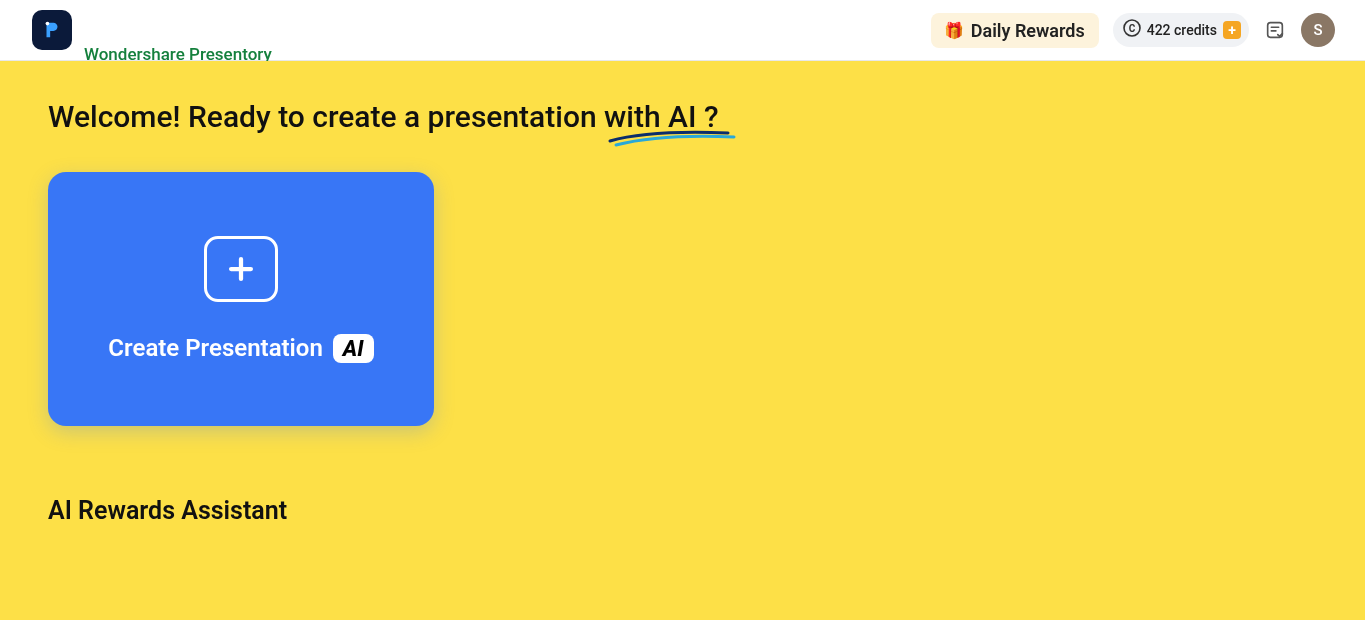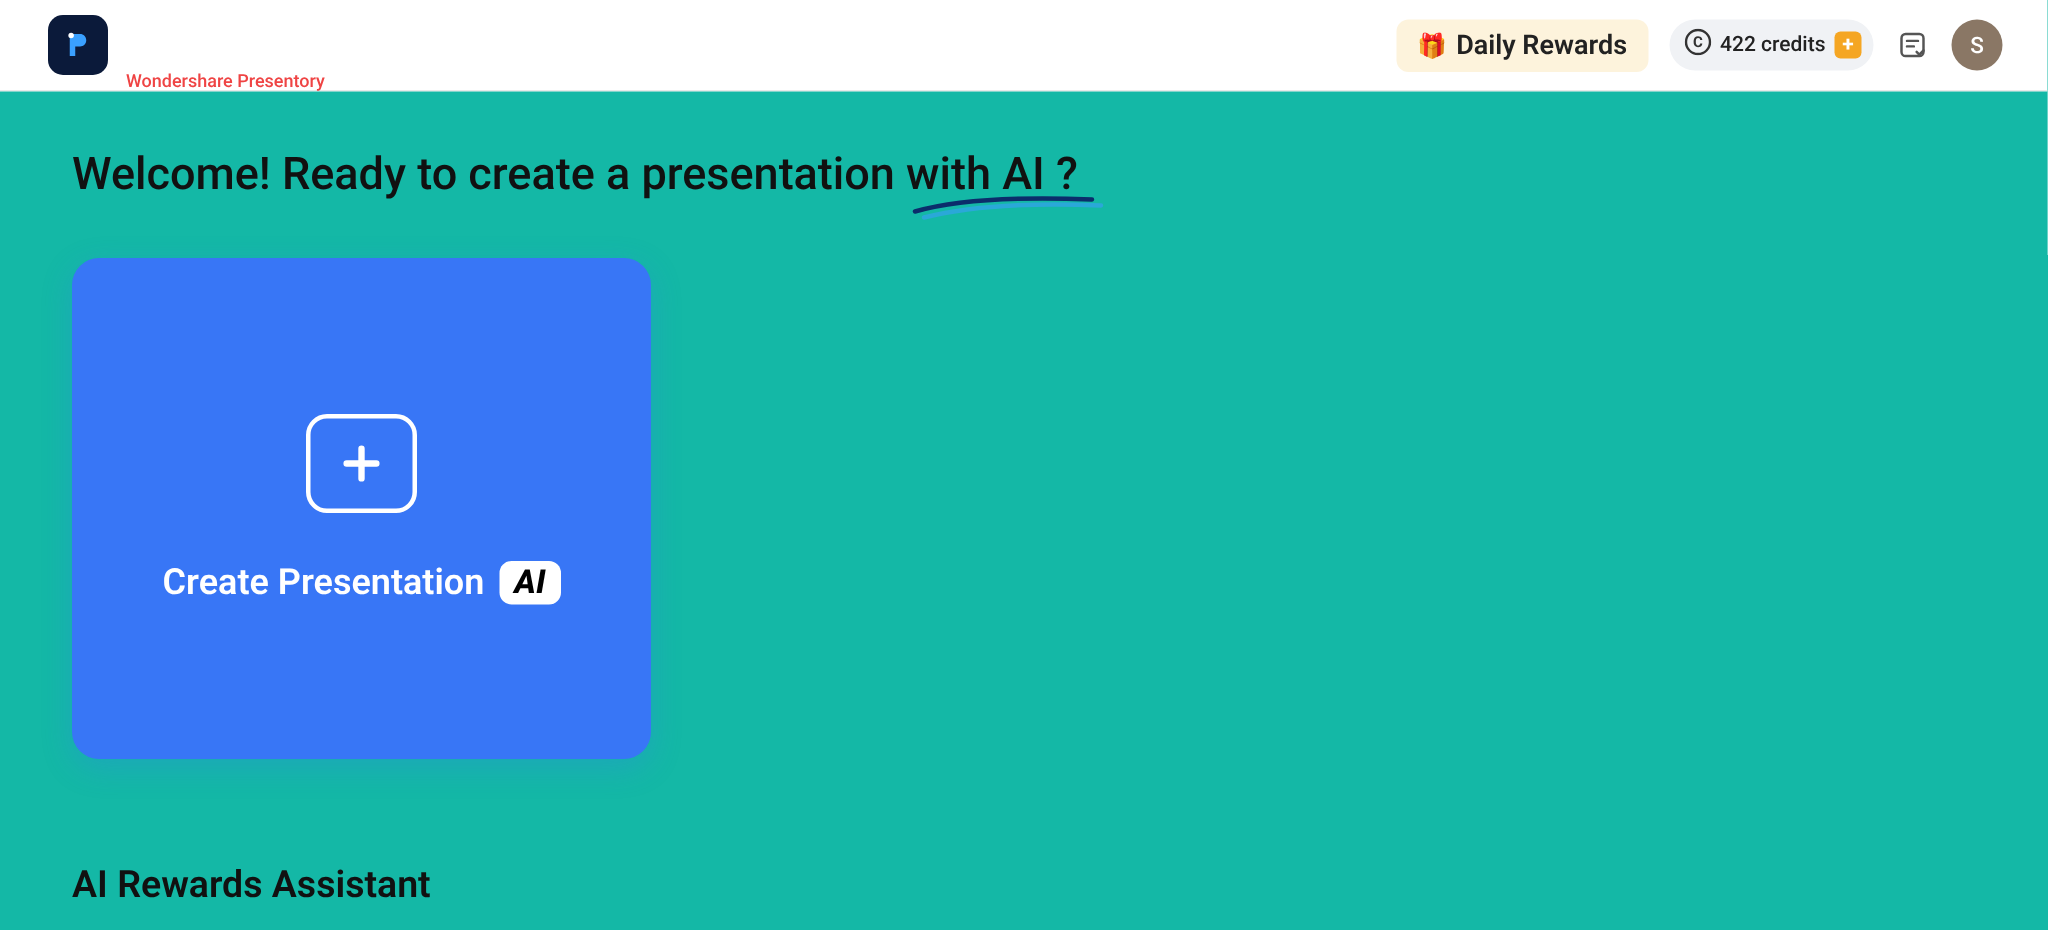--- a/index.html
+++ b/index.html
@@ -1,42 +1,42 @@
 <!DOCTYPE html>
 <html><head>
 <meta charset="utf-8">
 <style>
 * { margin:0; padding:0; box-sizing:border-box; font-family:-apple-system,BlinkMacSystemFont,"Segoe UI",Roboto,Arial,sans-serif; }
 body { width:1365px; height:620px; background:#fff; overflow:hidden; }
 
 .header { height:61px; display:flex; align-items:center; justify-content:space-between; padding:0 30px 0 32px; border-bottom:1px solid #e8e8e8; }
 .brand { display:flex; align-items:center; gap:12px; }
 .logo-box { width:40px; height:40px; background:#0b1a3a; border-radius:10px; display:flex; align-items:center; justify-content:center; }
-.brand-name { font-size:12px; font-weight:500; color:#ef4444;margin-top:48px; }
+.brand-name { font-size:17px; font-weight:500; color:#15803d;margin-top:48px; }
 .header-right { display:flex; align-items:center; gap:14px; }
 .rewards-btn { display:flex; align-items:center; gap:6px; background:#fdf3dc; padding:7px 14px; border-radius:8px; }
 .rewards-btn span.lbl { font-size:18px; font-weight:600; color:#222; }
 .credits-btn { display:flex; align-items:center; gap:6px; background:#f0f2f5; padding:6px 8px 6px 10px; border-radius:18px; }
 .credits-btn .cval { font-size:14px; font-weight:500; color:#222; }
 .credit-plus { width:18px; height:18px; background:#f5a623; border-radius:4px; display:flex; align-items:center; justify-content:center; color:#fff; font-weight:700; font-size:14px; line-height:1; }
 .notes-btn { width:24px; height:24px; display:flex; align-items:center; justify-content:center; color:#555; }
 .avatar { width:34px; height:34px; border-radius:50%; background:#8a7765; color:#fff; display:flex; align-items:center; justify-content:center; font-size:15px; font-weight:500; }
 
 .body { display:flex; height:559px; }
 .sidebar { width:240px; background:#fff; padding-top:40px; position:relative; }
 .nav-item { display:flex; align-items:center; gap:12px; height:48px; padding-left:40px; font-size:15px; font-weight:500; }
 .nav-item.active { background:#eaf2ff; color:#2d6fe8; border-radius:0 10px 10px 0; margin-right:20px; position:relative; }
 .nav-item.active::before { content:""; position:absolute; left:0; top:0; width:4px; height:100%; background:#2d6fe8; border-radius:0 3px 3px 0; }
 .promo { position:absolute; bottom:8px; left:12px; right:12px; background:#f4f5f7; border-radius:10px; padding:14px 10px; text-align:center; font-size:12.5px; color:#555; line-height:1.5; }
 
-.main { flex:1; background:#14b8a6; padding:38px 48px 0 48px; overflow:hidden; }
+.main { flex:1; background:#fde047; padding:38px 48px 0 48px; overflow:hidden; }
 .welcome { font-size:30px; font-weight:500; color:#111; position:relative; display:inline-block; }
 .underline-svg { position:absolute; left:560px; top:28px; }
 
-.create-card { margin-top:38px; width:386px; height:334px; background:#3876f6; border-radius:18px; display:flex; flex-direction:column; align-items:center; justify-content:center; gap:32px; box-shadow:0 6px 20px rgba(56,118,246,.25); }
+.create-card { margin-top:38px; width:386px; height:254px; background:#3876f6; border-radius:18px; display:flex; flex-direction:column; align-items:center; justify-content:center; gap:32px; box-shadow:0 6px 20px rgba(56,118,246,.25); }
 .plus-frame { width:74px; height:66px; border:3px solid #fff; border-radius:14px; display:flex; align-items:center; justify-content:center; color:#fff; }
 .create-row { display:flex; align-items:center; gap:10px; }
 .create-label { color:#fff; font-size:24px; font-weight:600; }
 .ai-badge { background:#fff; color:#000; font-weight:800; font-style:italic; font-size:22px; padding:2px 10px; border-radius:8px; }
 
 .section-h { margin-top:70px; font-size:25px; font-weight:600; color:#111; }
 </style>
 </head>
 <body>
 

